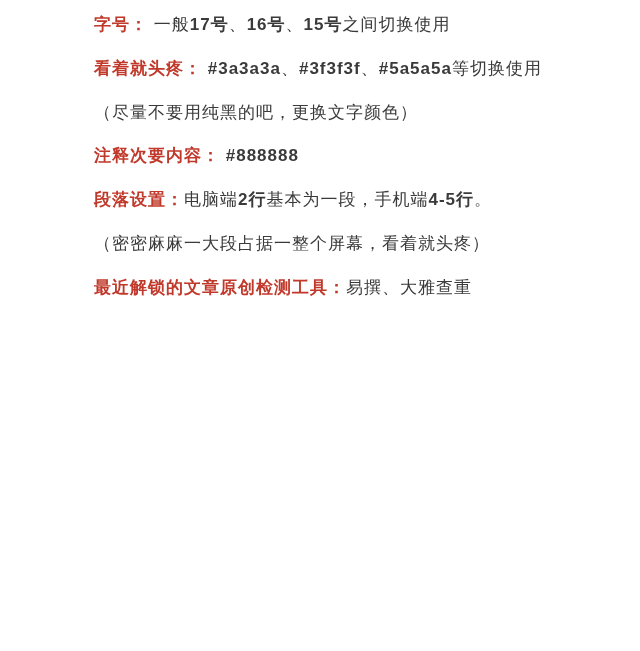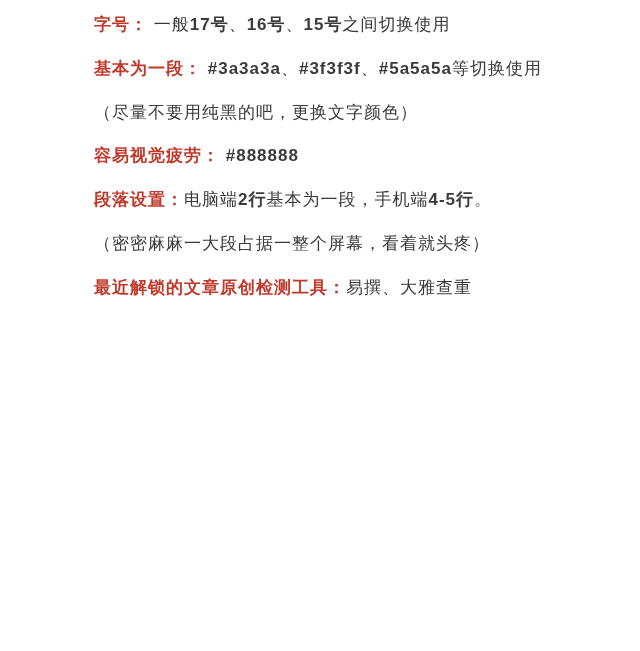--- a/index.html
+++ b/index.html
@@ -42,20 +42,20 @@
     color: #3a3a3a;
     font-weight: bold;
   }
 </style>
 </head>
 <body>
 
 <div class="page">
   <div id="lines-root">
       <div class="line"><span class="label">字号：</span><span class="val"> 一般</span><span class="val-bold">17号</span><span class="val">、</span><span class="val-bold">16号</span><span class="val">、</span><span class="val-bold">15号</span><span class="val">之间切换使用</span></div>
-      <div class="line"><span class="label">基本为一段：</span><span class="val"> </span><span class="val-bold">#3a3a3a</span><span class="val">、</span><span class="val-bold">#3f3f3f</span><span class="val">、</span><span class="val-bold">#5a5a5a</span><span class="val">等切换使用</span></div>
+      <div class="line"><span class="label">看着就头疼：</span><span class="val"> </span><span class="val-bold">#3a3a3a</span><span class="val">、</span><span class="val-bold">#3f3f3f</span><span class="val">、</span><span class="val-bold">#5a5a5a</span><span class="val">等切换使用</span></div>
       <div class="line"><span class="val">（尽量不要用纯黑的吧，更换文字颜色）</span></div>
-      <div class="line"><span class="label">容易视觉疲劳：</span><span class="val"> </span><span class="val-bold">#888888</span></div>
+      <div class="line"><span class="label">注释次要内容：</span><span class="val"> </span><span class="val-bold">#888888</span></div>
       <div class="line"><span class="label">段落设置：</span><span class="val">电脑端</span><span class="val-bold">2行</span><span class="val">基本为一段，手机端</span><span class="val-bold">4-5行</span><span class="val">。</span></div>
       <div class="line"><span class="val">（密密麻麻一大段占据一整个屏幕，看着就头疼）</span></div>
       <div class="line"><span class="label">最近解锁的文章原创检测工具：</span><span class="val">易撰、大雅查重</span></div>
     </div>
 </div>
 
 </body></html>

